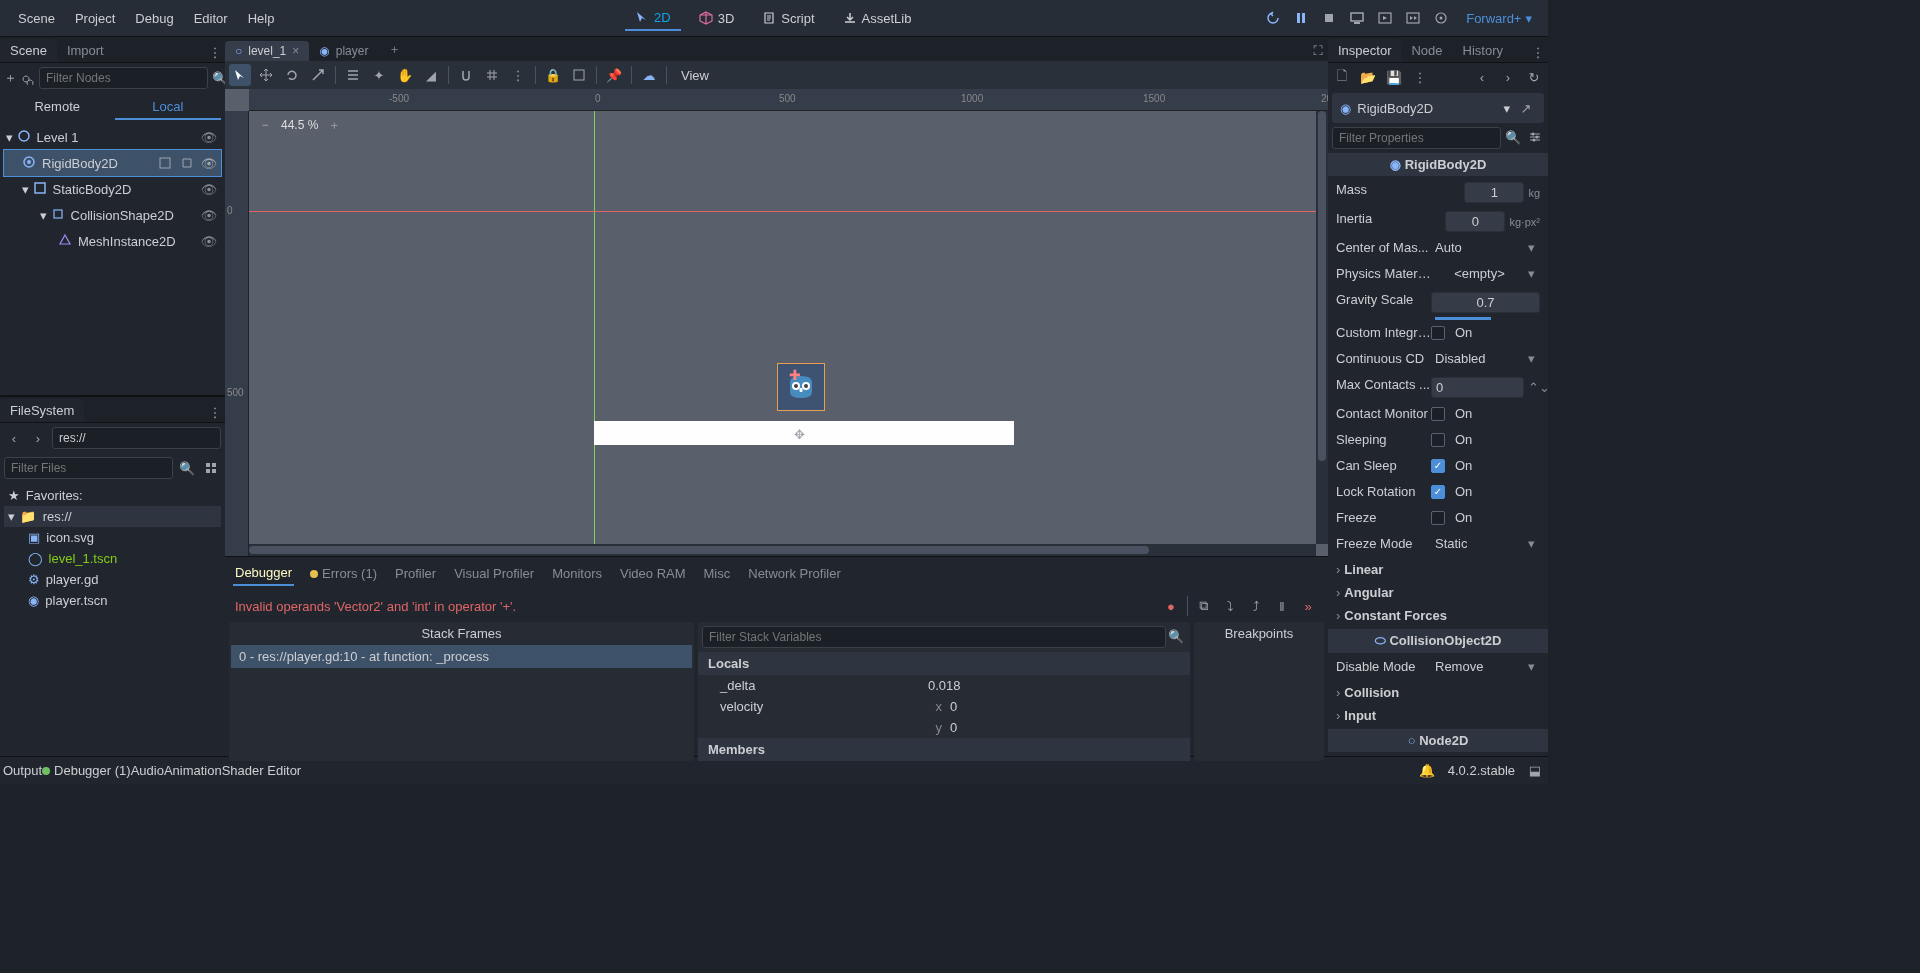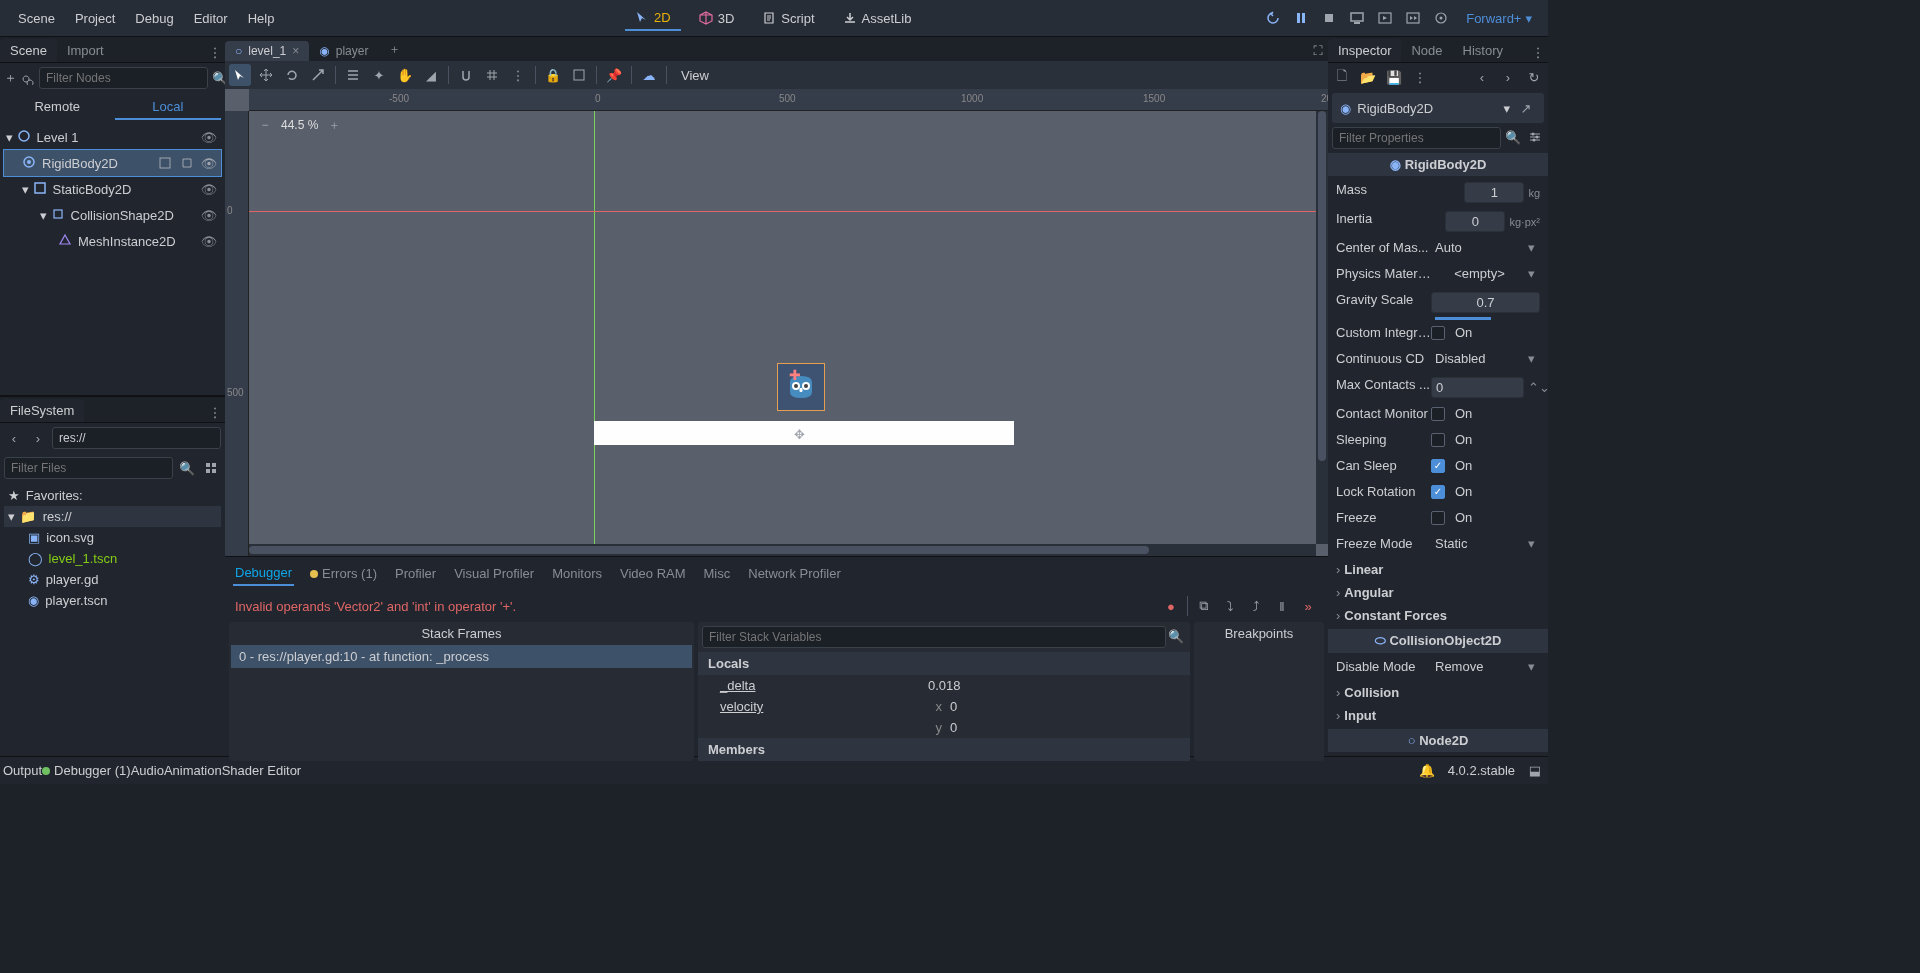--- a/index.html
+++ b/index.html
@@ -1,21 +1,21 @@
 <!DOCTYPE html>
 <html><head>
 <meta charset="utf-8">
 <style>
 * { margin: 0; padding: 0; box-sizing: border-box; font-family: -apple-system, BlinkMacSystemFont, "Segoe UI", sans-serif; }
 body { background: #1d2229; color: #cdced2; font-size: 13px; overflow: hidden; width: 1548px; height: 784px; }
 .main-menu { height: 37px; background: #272d37; display: flex; align-items: center; padding: 0 8px; border-bottom: 1px solid #0f1115; }
 .main-menu .menu-item { padding: 4px 10px; cursor: pointer; color: #cdced2; }
 .main-menu .center { flex: 1; display: flex; justify-content: center; gap: 8px; }
 .main-menu .center .workspace { padding: 4px 10px; display: flex; align-items: center; gap: 5px; cursor: pointer; }
-.main-menu .center .workspace.active { border-bottom: 2px solid #4d8ed9; color: #eab308; }
+.main-menu .center .workspace.active { border-bottom: 2px solid #4d8ed9; color: #0ea5e9; }
 .main-menu .right { display: flex; align-items: center; gap: 6px; }
 .main-menu .right .icon-btn { width: 22px; height: 22px; display: flex; align-items: center; justify-content: center; cursor: pointer; color: #8a8f98; }
 .render-mode { color: #4d8ed9; padding: 4px 8px; cursor: pointer; display: flex; align-items: center; gap: 4px; }
 
 .body-grid { display: flex; height: calc(100% - 37px - 28px); }
 .left-col { width: 225px; background: #21262e; display: flex; flex-direction: column; }
 .center-col { flex: 1; background: #363d4a; display: flex; flex-direction: column; }
 .right-col { width: 220px; background: #21262e; display: flex; flex-direction: column; }
 
 .dock-tabs { display: flex; border-bottom: 1px solid #0f1115; background: #1d2229; height: 26px; align-items: flex-end; }
@@ -68,31 +68,31 @@
 .robot-box { position: absolute; left: 528px; top: 252px; width: 48px; height: 48px; border: 1px solid #e59e52; background: #3e5372; display: flex; align-items: center; justify-content: center; color: #8ab4f8; }
 .origin-cross { position: absolute; left: 540px; top: 256px; color: #ff8080; font-size: 14px; }
 .scrollbar-h { position: absolute; bottom: 0; left: 24px; right: 12px; height: 12px; background: #2a3039; }
 .scrollbar-h .thumb { position: absolute; left: 0; width: 900px; height: 8px; top: 2px; background: #4a5160; border-radius: 4px; }
 .scrollbar-v { position: absolute; right: 0; top: 22px; bottom: 12px; width: 12px; background: #2a3039; }
 .scrollbar-v .thumb { position: absolute; top: 0; height: 350px; width: 8px; left: 2px; background: #4a5160; border-radius: 4px; }
 
 .bottom-panel { height: 200px; background: #21262e; border-top: 1px solid #0f1115; display: flex; flex-direction: column; }
 .bottom-tabs { display: flex; align-items: center; padding: 4px 8px; gap: 14px; font-size: 13px; }
 .bottom-tabs .btab { cursor: pointer; color: #888c94; padding: 4px 2px; }
-.bottom-tabs .btab.active { color: #0ea5e9; border-bottom: 2px solid #4d8ed9; }
+.bottom-tabs .btab.active { color: #fef9c3; border-bottom: 2px solid #4d8ed9; }
 .error-bar { padding: 6px 10px; color: #e06666; display: flex; align-items: center; }
 .error-bar .ctrls { margin-left: auto; display: flex; gap: 6px; }
 .debug-split { flex: 1; display: flex; gap: 4px; padding: 0 4px 4px 4px; }
 .stack-frames { flex: 0 0 465px; background: #262b34; border-radius: 3px; display: flex; flex-direction: column; }
 .stack-frames .hdr { text-align: center; padding: 4px; }
 .stack-frames .row { background: #3d5168; padding: 4px 8px; margin: 0 2px; }
 .vars-pane { flex: 1; background: #262b34; border-radius: 3px; padding: 0; }
 .vars-pane .filt { display: flex; padding: 4px; }
 .vars-row { display: flex; padding: 3px 10px; }
-.vars-row .k { flex: 0 0 220px; text-decoration: underline; }
+.vars-row .k { flex: 0 0 220px; }
 .vars-row .v { flex: 1; }
 .vars-hdr { font-weight: bold; padding: 4px 10px; background: #2e3540; }
 .breakpoints { flex: 0 0 130px; background: #262b34; border-radius: 3px; text-align: center; padding: 4px; }
 
 .bottom-bar { height: 28px; background: #21262e; border-top: 1px solid #0f1115; display: flex; align-items: center; padding: 0 3px; }
 .bottom-bar .bbtn { cursor: pointer; }
 .bottom-bar .right { margin-left: auto; display: flex; align-items: center; gap: 10px; }
 
 .inspector-toolbar { display: flex; align-items: center; padding: 4px; gap: 6px; }
 .node-pill { background: #2e3540; padding: 5px 8px; margin: 2px 4px; display: flex; align-items: center; gap: 6px; border-radius: 3px; cursor: pointer; }

